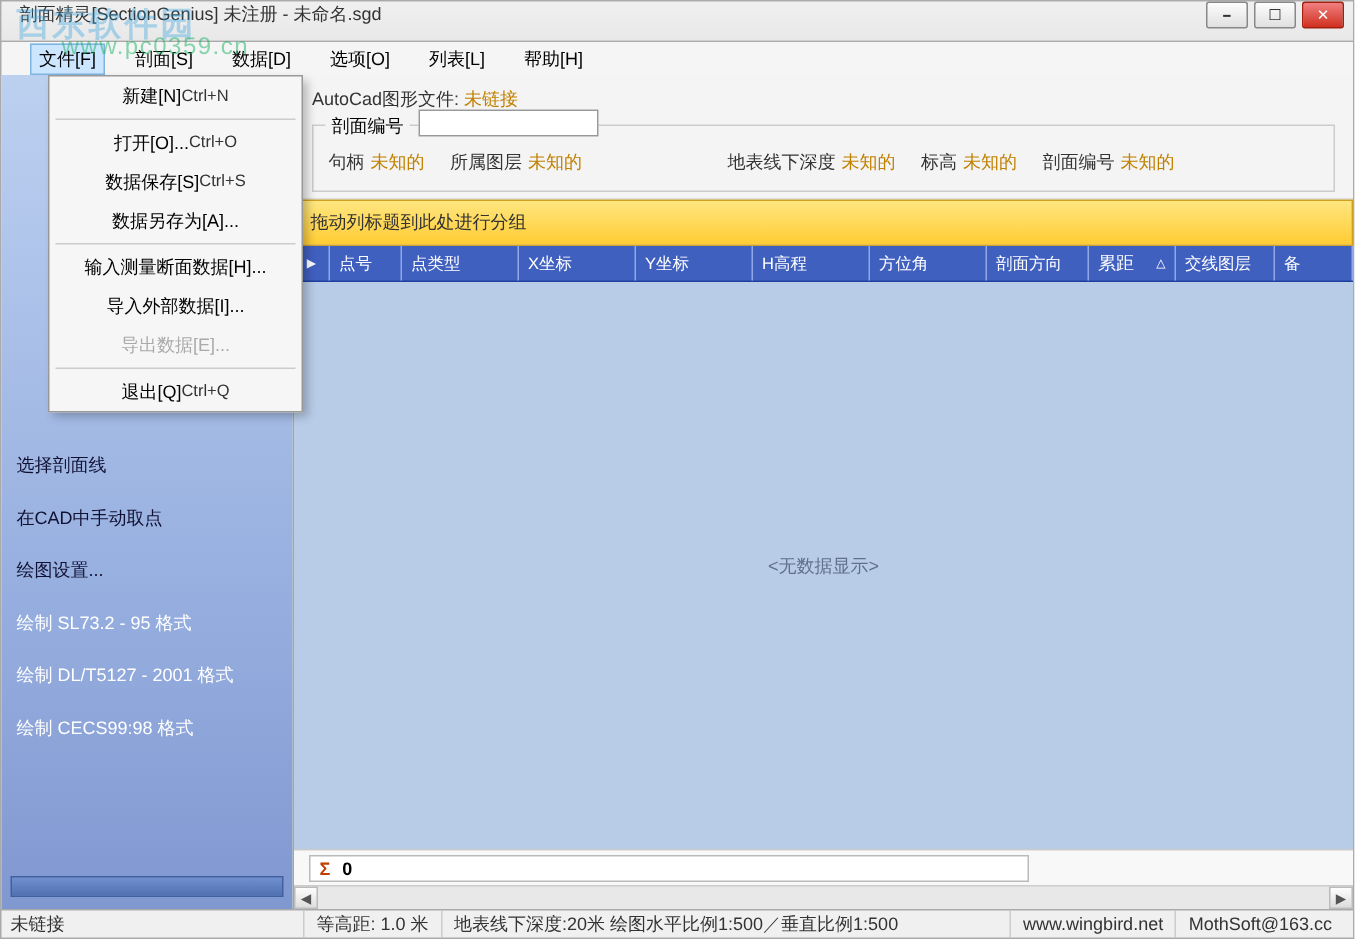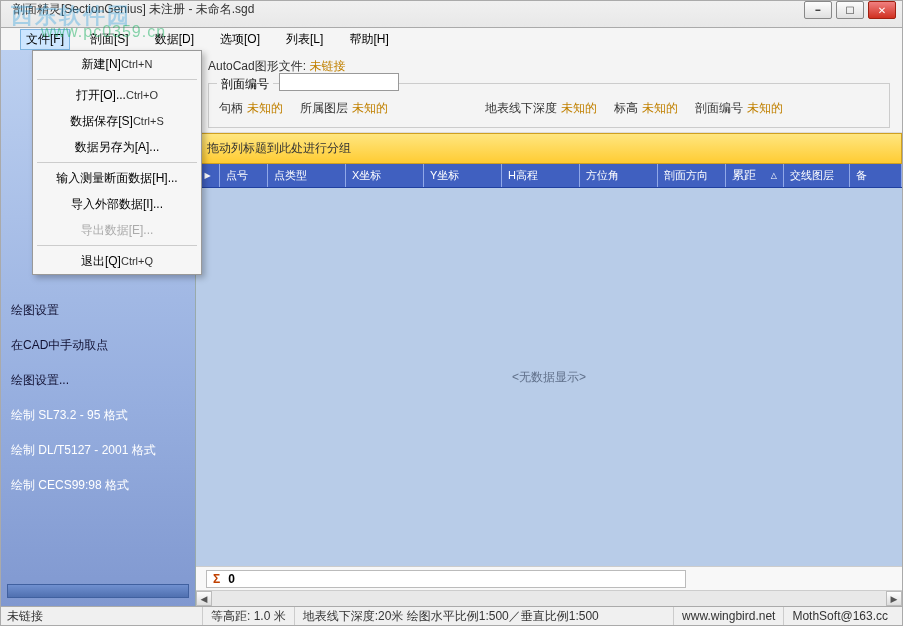--- a/index.html
+++ b/index.html
@@ -86,21 +86,21 @@
   <span class="mi">数据[D]</span>
   <span class="mi">选项[O]</span>
   <span class="mi">列表[L]</span>
   <span class="mi">帮助[H]</span>
 </div>
 
 <div class="body">
 
   <div class="sidebar">
     <div class="sitems">
-      <div class="sitem">绘图设置</div>
+      <div class="sitem">选择剖面线</div>
       <div class="sitem">在CAD中手动取点</div>
       <div class="sitem">绘图设置...</div>
       <div class="sitem white">绘制 SL73.2 - 95 格式</div>
       <div class="sitem white">绘制 DL/T5127 - 2001 格式</div>
       <div class="sitem white">绘制 CECS99:98 格式</div>
     </div>
     <div class="botpad"></div>
   </div>
 
   <div class="main">

